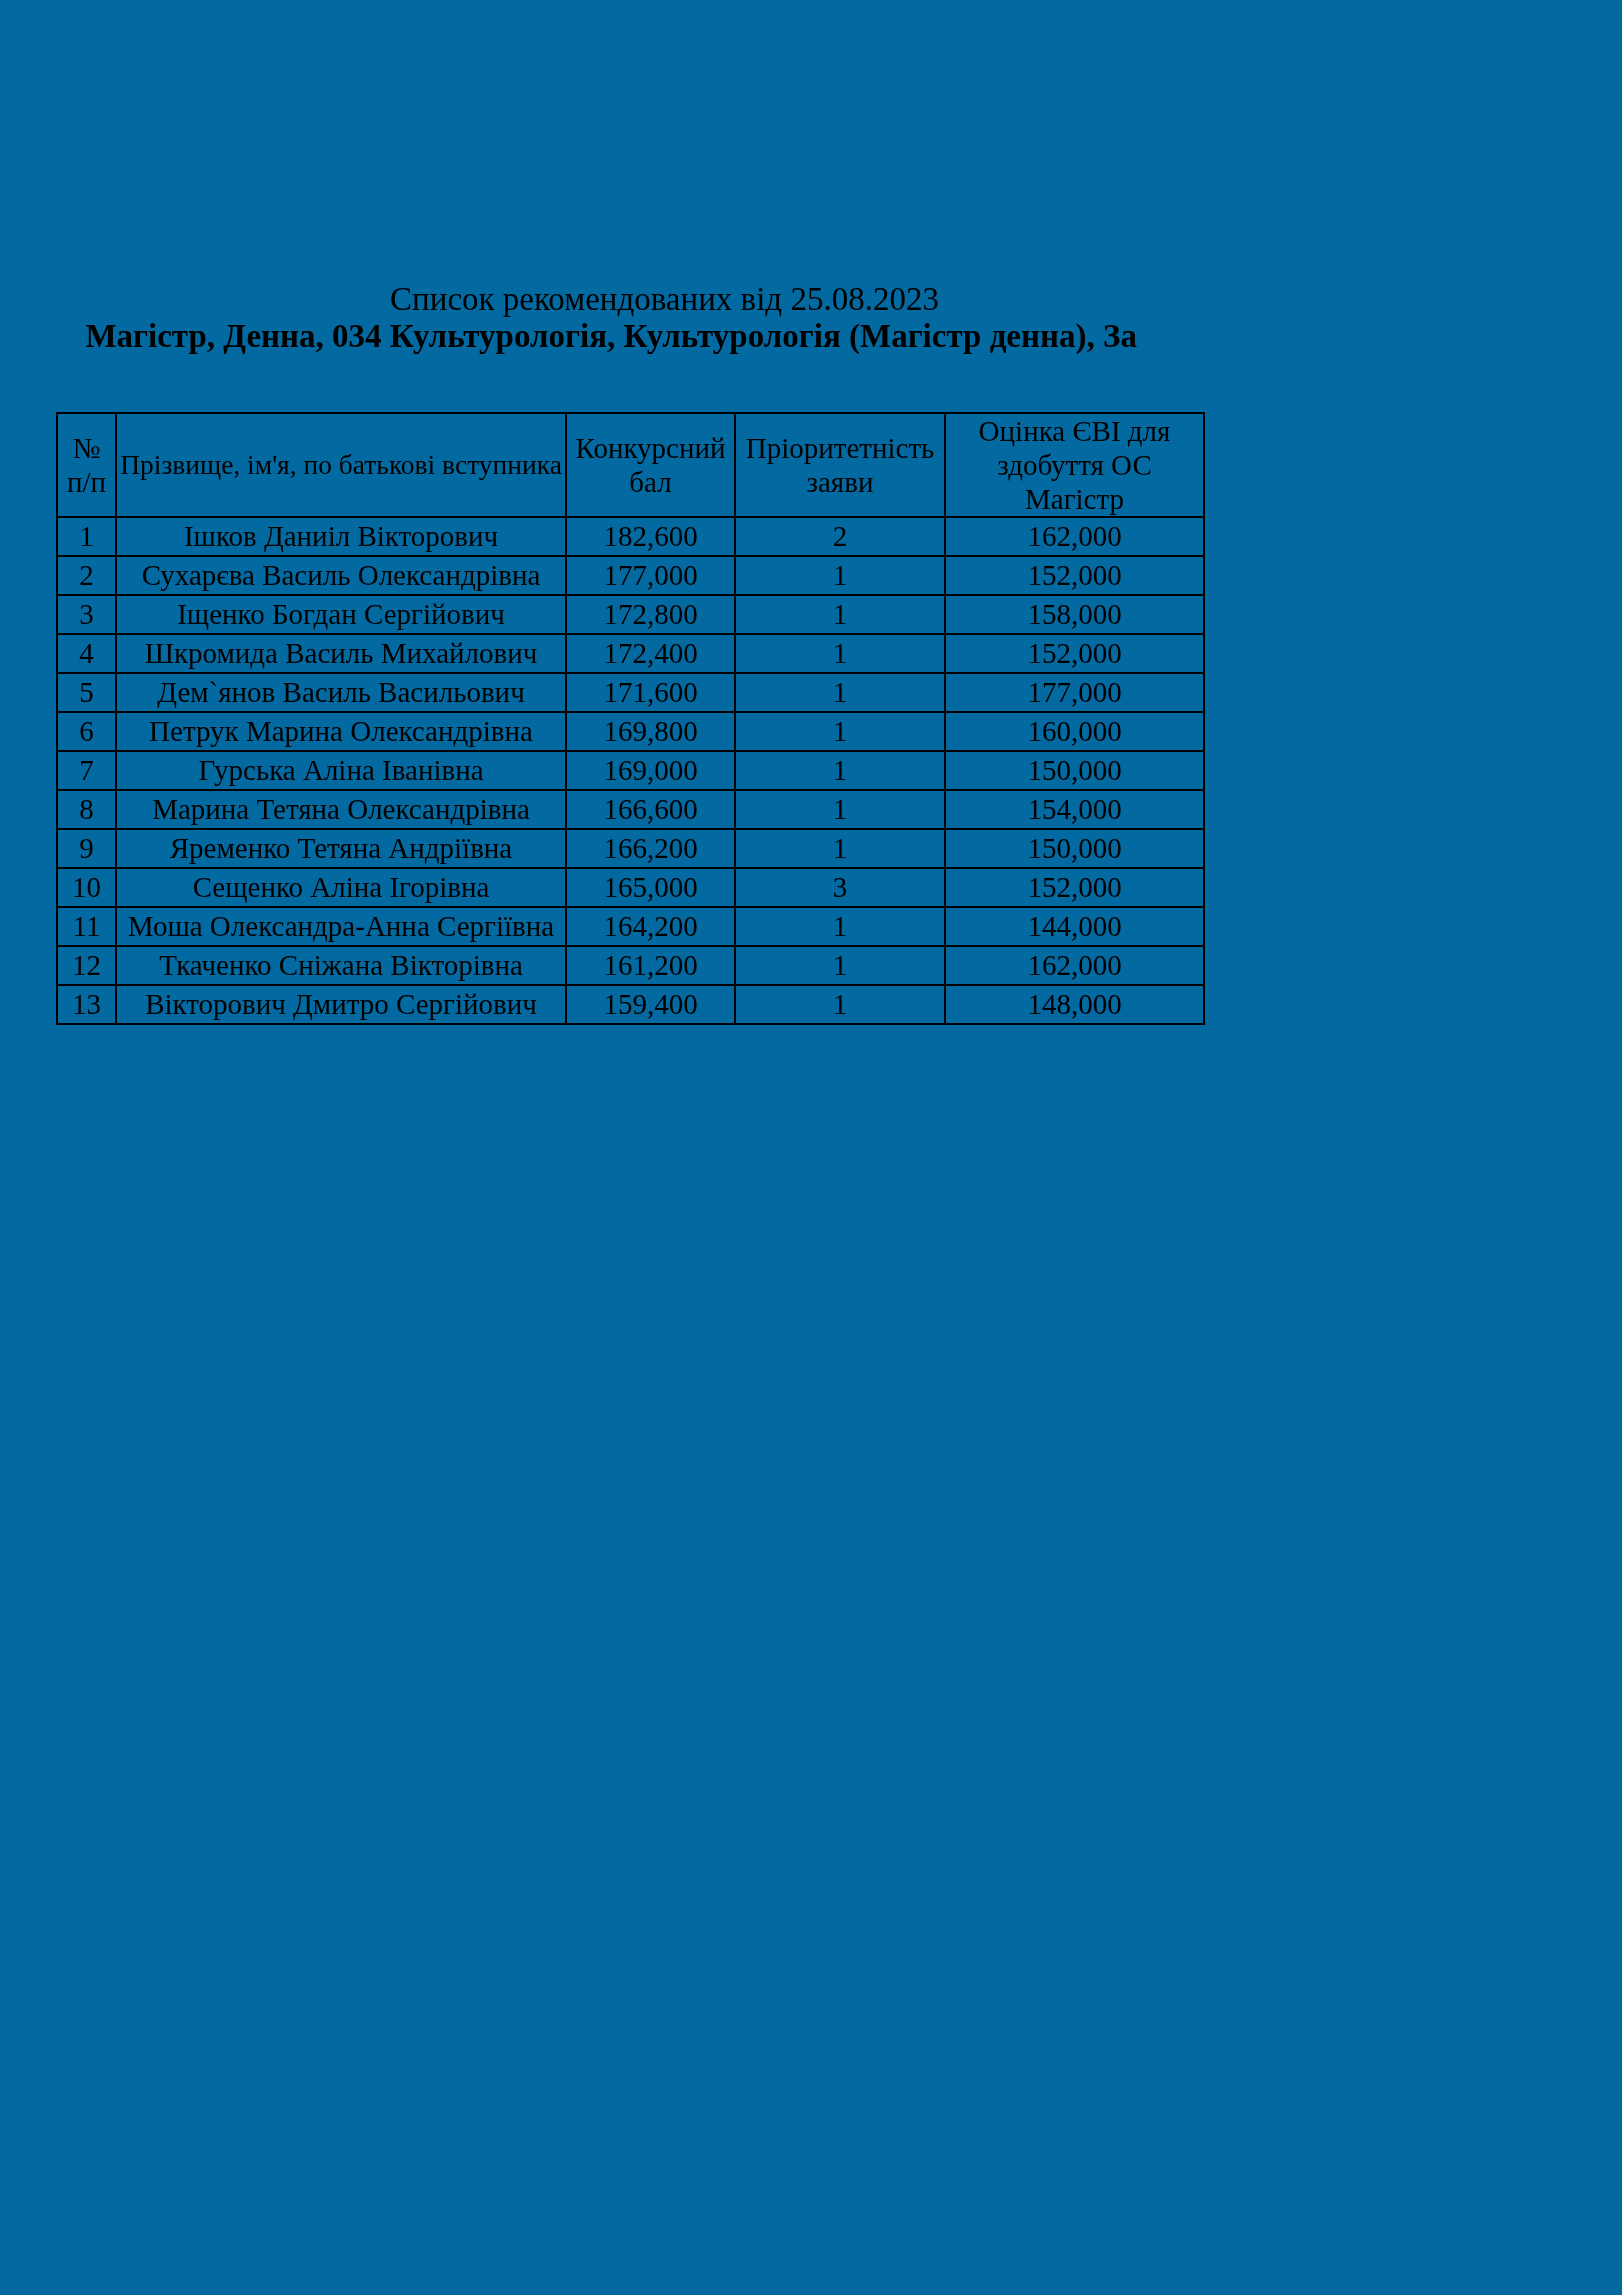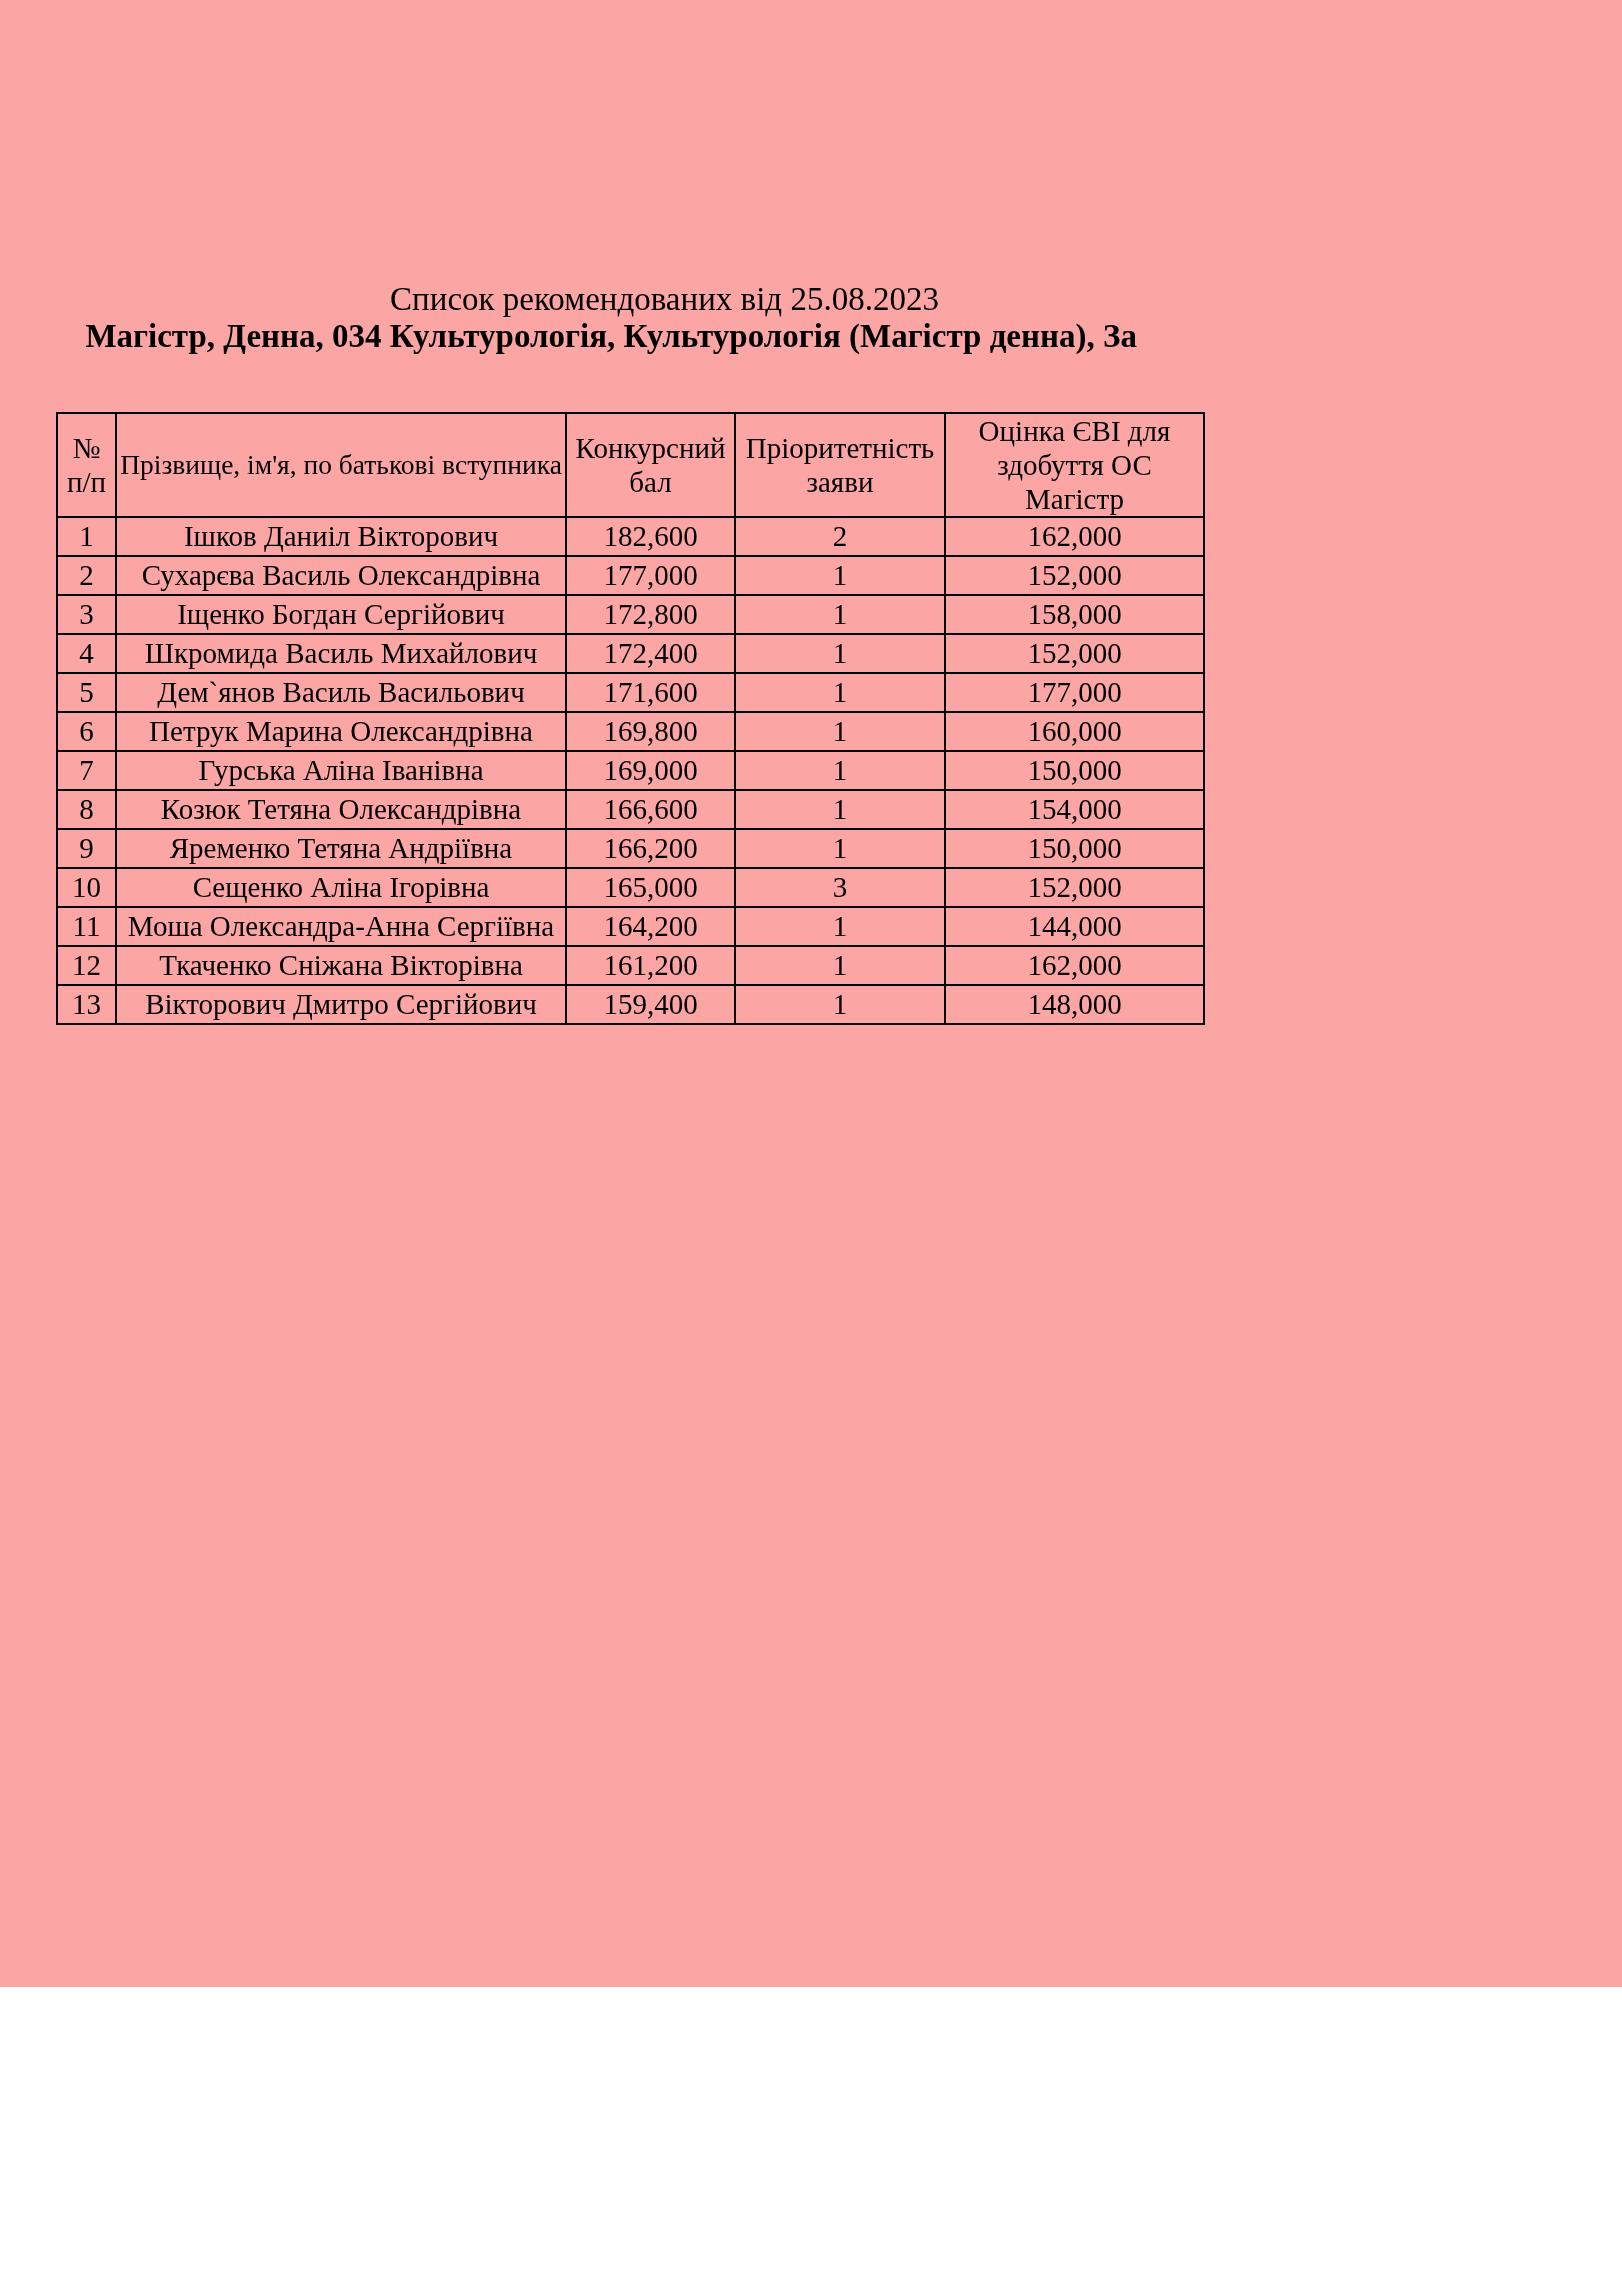--- a/index.html
+++ b/index.html
@@ -3,22 +3,22 @@
 <meta charset="utf-8">
 <style>
   html, body {
     margin: 0;
     padding: 0;
     background: #ffffff;
   }
   .page {
     position: relative;
     width: 1623px;
-    height: 1987px;
-    background: #fca5a5;
+    height: 2295px;
+    background: #0369a1;
     font-family: "Liberation Serif", "DejaVu Serif", serif;
     color: #000000;
     overflow: hidden;
   }
   .heading-block {
     position: absolute;
     left: 56px;
     top: 281px;
     width: 1217px;
     font-size: 33px;
@@ -152,21 +152,21 @@
       </tr>
       <tr>
         <td class="cell-num">7</td>
         <td class="cell-name">Гурська Аліна Іванівна</td>
         <td class="cell-score">169,000</td>
         <td class="cell-priority">1</td>
         <td class="cell-evi">150,000</td>
       </tr>
       <tr>
         <td class="cell-num">8</td>
-        <td class="cell-name">Козюк Тетяна Олександрівна</td>
+        <td class="cell-name">Марина Тетяна Олександрівна</td>
         <td class="cell-score">166,600</td>
         <td class="cell-priority">1</td>
         <td class="cell-evi">154,000</td>
       </tr>
       <tr>
         <td class="cell-num">9</td>
         <td class="cell-name">Яременко Тетяна Андріївна</td>
         <td class="cell-score">166,200</td>
         <td class="cell-priority">1</td>
         <td class="cell-evi">150,000</td>

